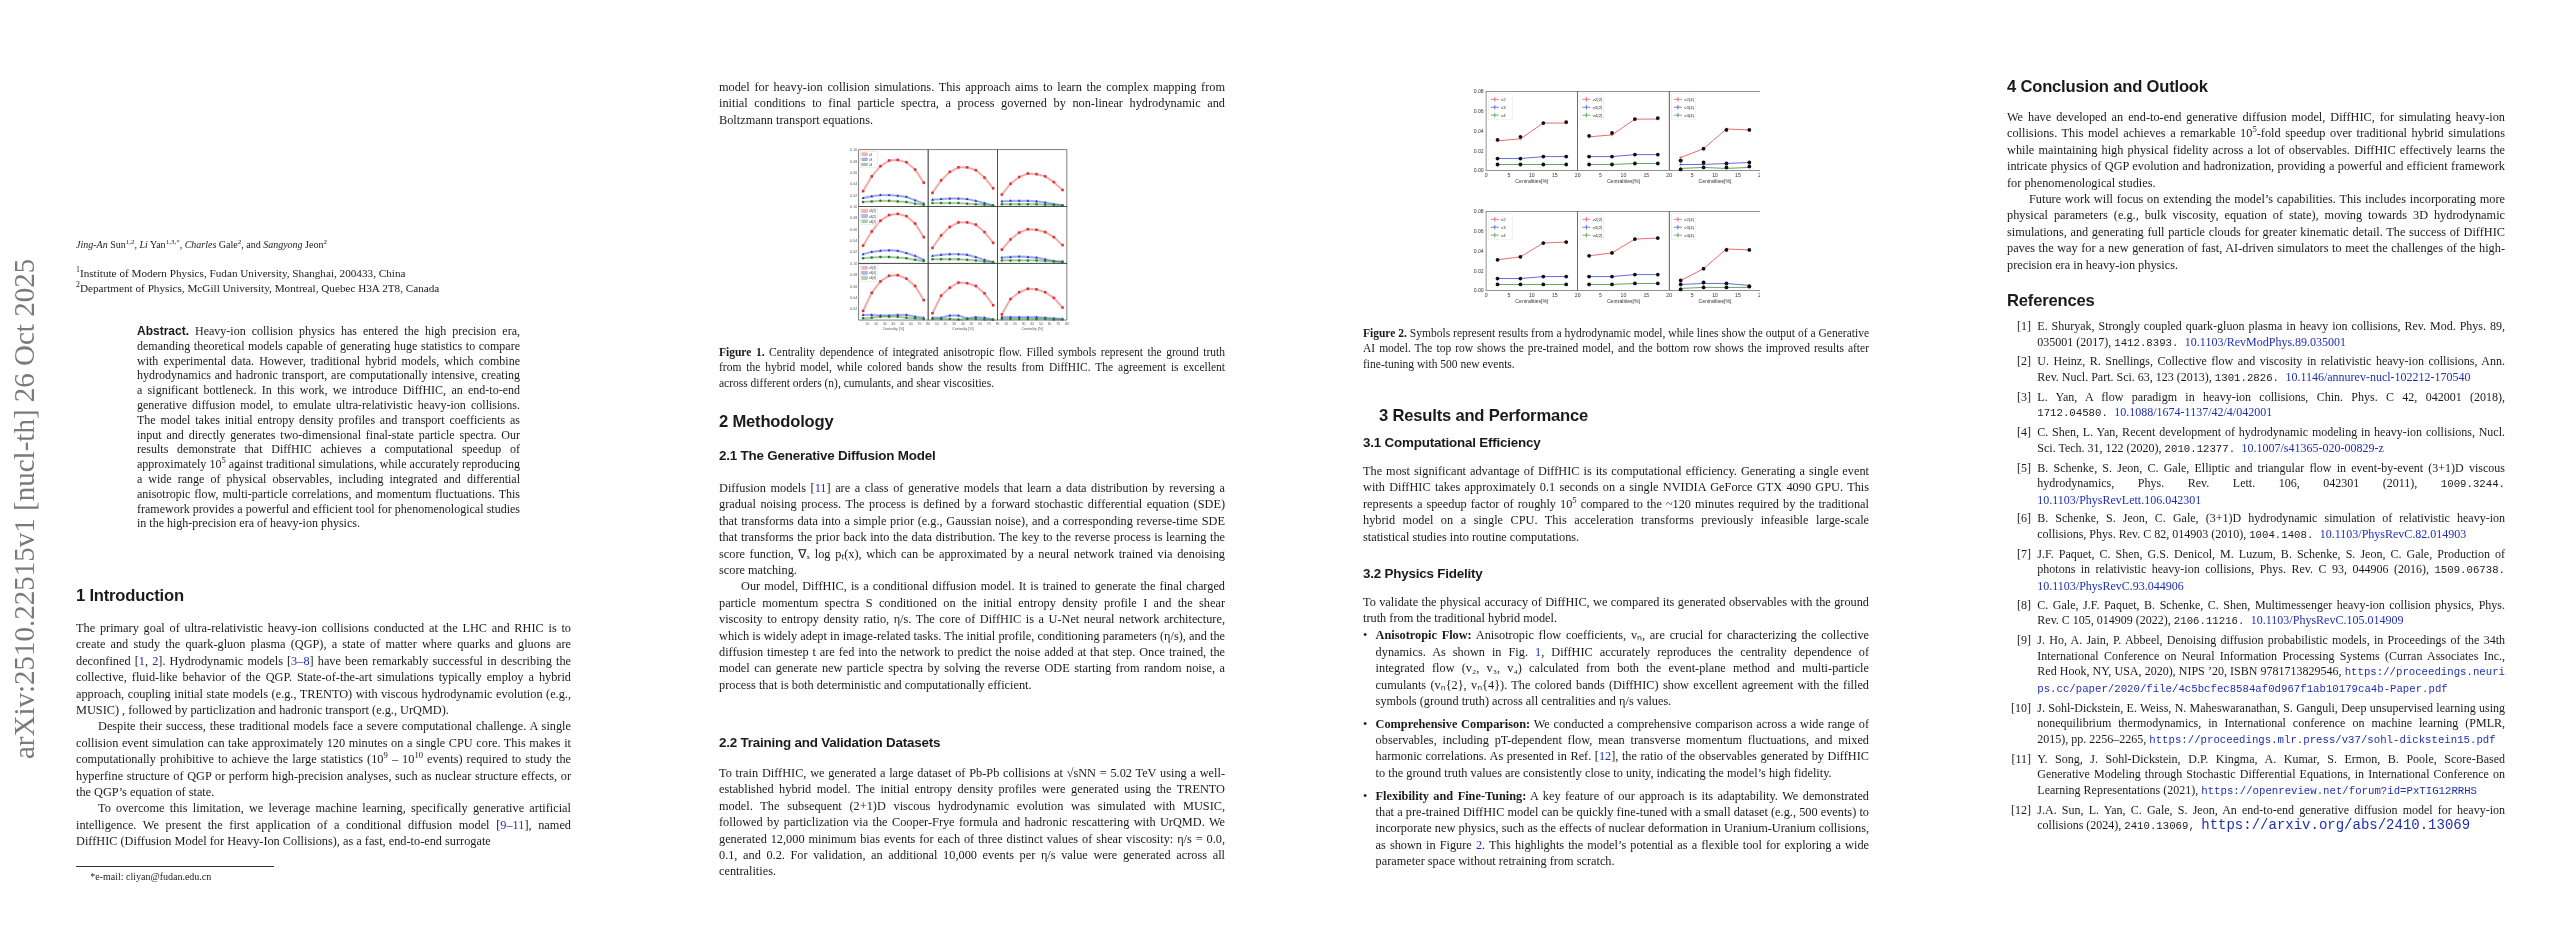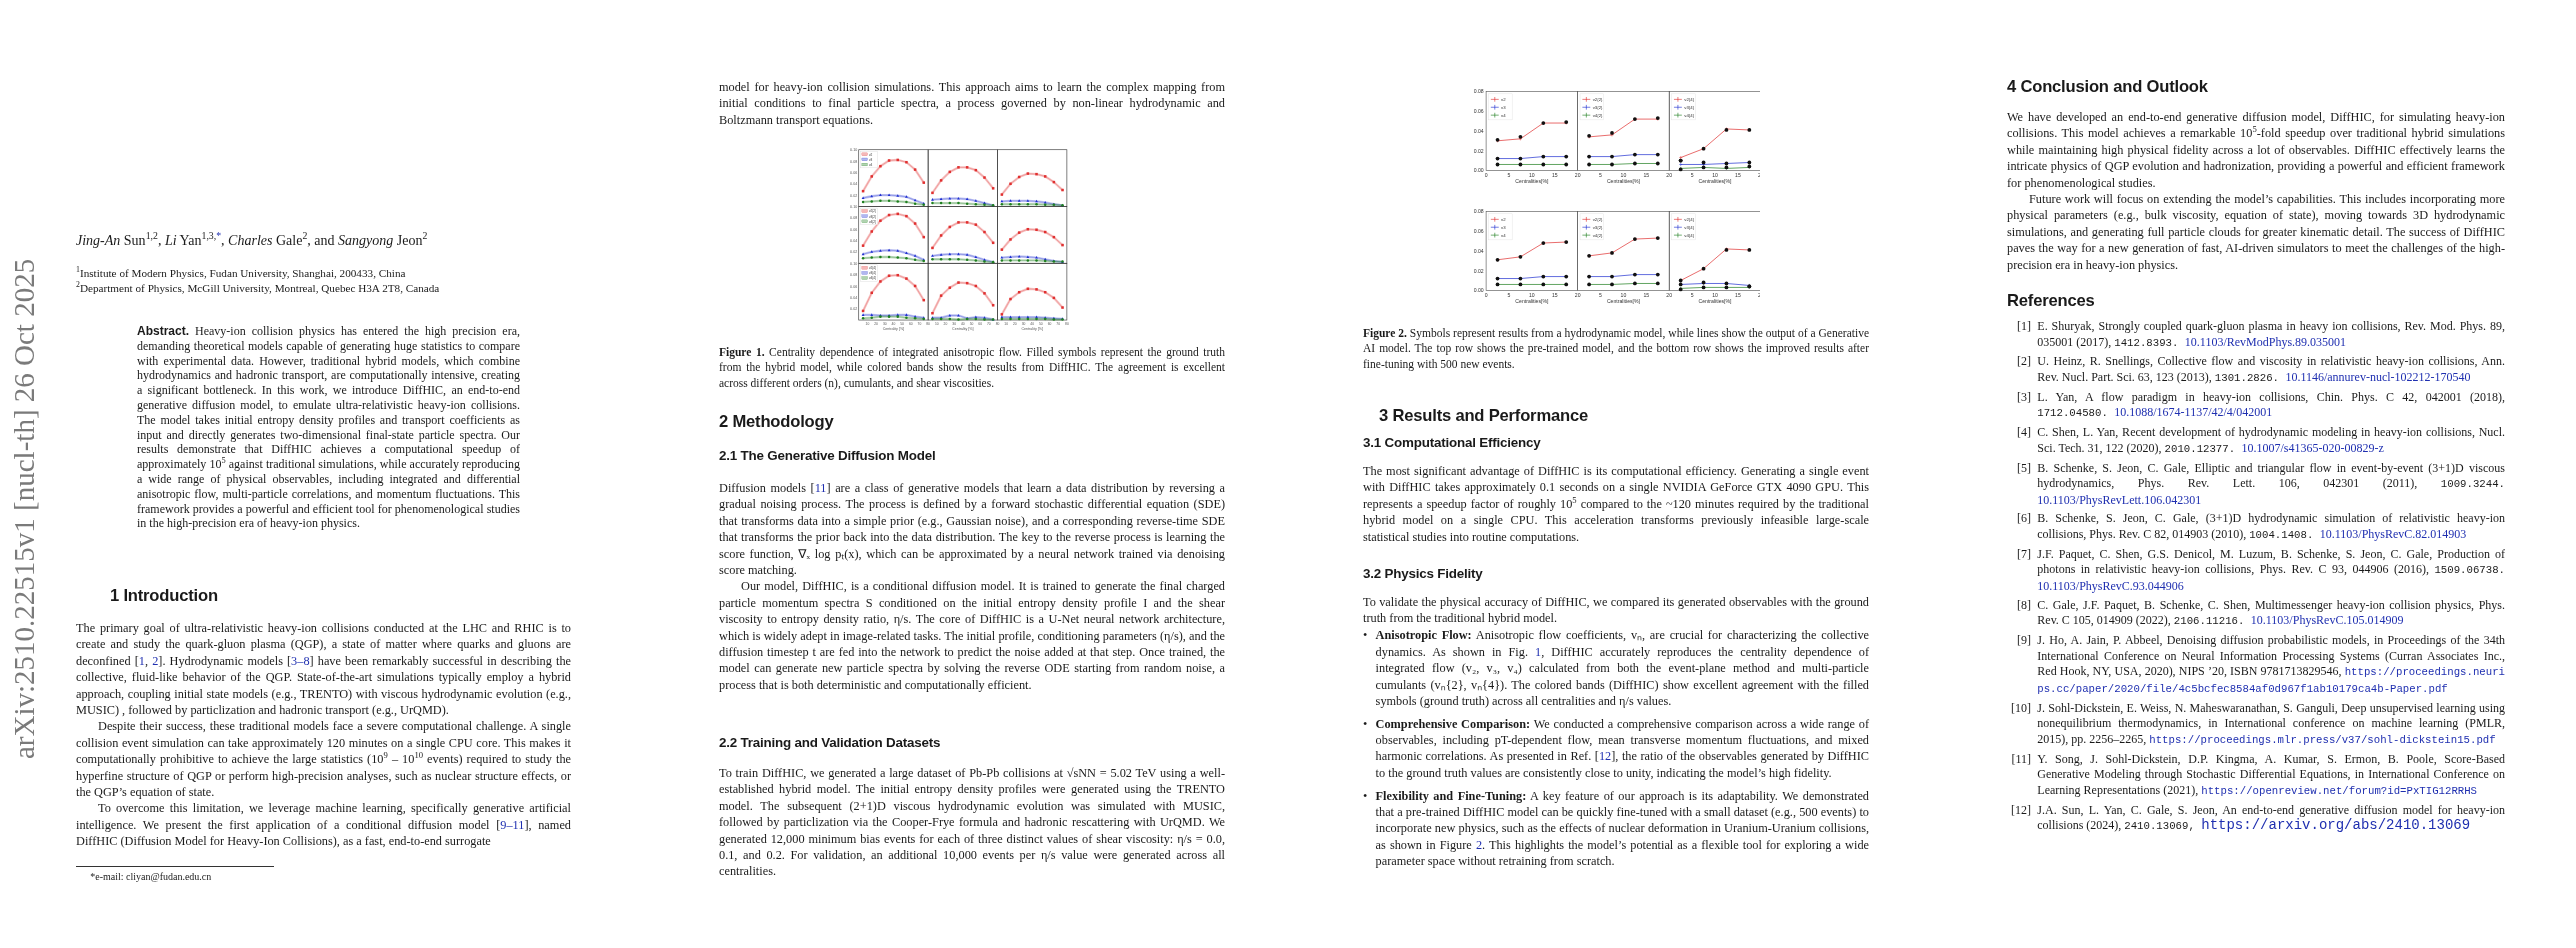--- a/index.html
+++ b/index.html
@@ -29,38 +29,38 @@
   svg text { font-family:"Liberation Sans", sans-serif; }
   .footnote { font-size:10px; }
 </style>
 </head>
 <body>
 
 <div class="arxiv">arXiv:2510.22515v1  [nucl-th]  26 Oct 2025</div>
 
 <div class="page" style="left:76px; width:495px;">
 
-  <div style="position:absolute; top:233px; left:0; font-size:14px;">
+  <div style="position:absolute; top:239px; left:0; font-size:10px;">
     <i>Jing-An</i>
     <span>Sun</span><sup>1,2</sup><span>, </span><i>Li</i>
     <span>Yan</span><sup><span>1,3,</span><span class="link">*</span></sup><span>, </span><i>Charles</i>
     <span>Gale</span><sup>2</sup><span>, and </span><i>Sangyong</i>
     <span>Jeon</span><sup>2</sup>
   </div>
 
   <div style="position:absolute; top:266px; left:0; width:495px; font-size:11.2px; line-height:15px; text-align:justify;">
     <div><sup>1</sup><span>Institute of Modern Physics, Fudan University, Shanghai, 200433, China</span></div>
     <div><sup>2</sup><span>Department of Physics, McGill University, Montreal, Quebec H3A 2T8, Canada</span></div>
   </div>
 
   <div style="position:absolute; top:324px; left:61px; width:383px; font-size:12px; line-height:14.8px; text-align:justify;">
     <b class="sans">Abstract.</b><span> Heavy-ion collision physics has entered the high precision era, demanding theoretical models capable of generating huge statistics to compare with experimental data.  However, traditional hybrid models, which combine hydrodynamics and hadronic transport, are computationally intensive, creating a significant bottleneck. In this work, we introduce DiffHIC, an end-to-end generative diffusion model, to emulate ultra-relativistic heavy-ion collisions.  The model takes initial entropy density profiles and transport coefficients as input and directly generates two-dimensional final-state particle spectra.  Our results demonstrate that DiffHIC achieves a computational speedup of approximately 10</span><sup>5</sup><span> against traditional simulations, while accurately reproducing a wide range of physical observables, including integrated and differential anisotropic flow, multi-particle correlations, and momentum fluctuations.  This framework provides a powerful and efficient tool for phenomenological studies in the high-precision era of heavy-ion physics.</span>
   </div>
 
-  <div class="h1" style="position:absolute; top:586px; left:0;margin-left:34px;">1  Introduction</div>
+  <div class="h1" style="position:absolute; top:586px; left:0;">1  Introduction</div>
 
   <div class="body-text" style="position:absolute; top:620px; left:0; width:495px;">
     <p><span>The primary goal of ultra-relativistic heavy-ion collisions conducted at the LHC and RHIC is to create and study the quark-gluon plasma (QGP), a state of matter where quarks and gluons are deconfined [</span><a class="link">1</a>, <a class="link">2</a><span>].  Hydrodynamic models [</span><a class="link">3–8</a><span>] have been remarkably successful in describing the collective, fluid-like behavior of the QGP. State-of-the-art simulations typically employ a hybrid approach, coupling initial state models (e.g., TRENTO) with viscous hydrodynamic evolution (e.g., MUSIC) , followed by particlization and hadronic transport (e.g., UrQMD).</span></p>
     <p class="indent"><span>Despite their success, these traditional models face a severe computational challenge.  A single collision event simulation can take approximately 120 minutes on a single CPU core. This makes it computationally prohibitive to achieve the large statistics (10</span><sup>9</sup><span> – 10</span><sup>10</sup><span> events) required to study the hyperfine structure of QGP or perform high-precision analyses, such as nuclear structure effects, or the QGP’s equation of state.</span></p>
     <p class="indent"><span>To overcome this limitation, we leverage machine learning, specifically generative artificial intelligence.  We present the first application of a conditional diffusion model [</span><a class="link">9–11</a><span>], named DiffHIC (Diffusion Model for Heavy-Ion Collisions), as a fast, end-to-end surrogate</span></p>
   </div>
 
   <div style="position:absolute; top:866px; left:0; width:198px; border-top:0.8px solid #333;"></div>
   <div class="footnote" style="position:absolute; top:871px; left:14.2px;">*e-mail: cliyan@fudan.edu.cn</div>
 </div>

